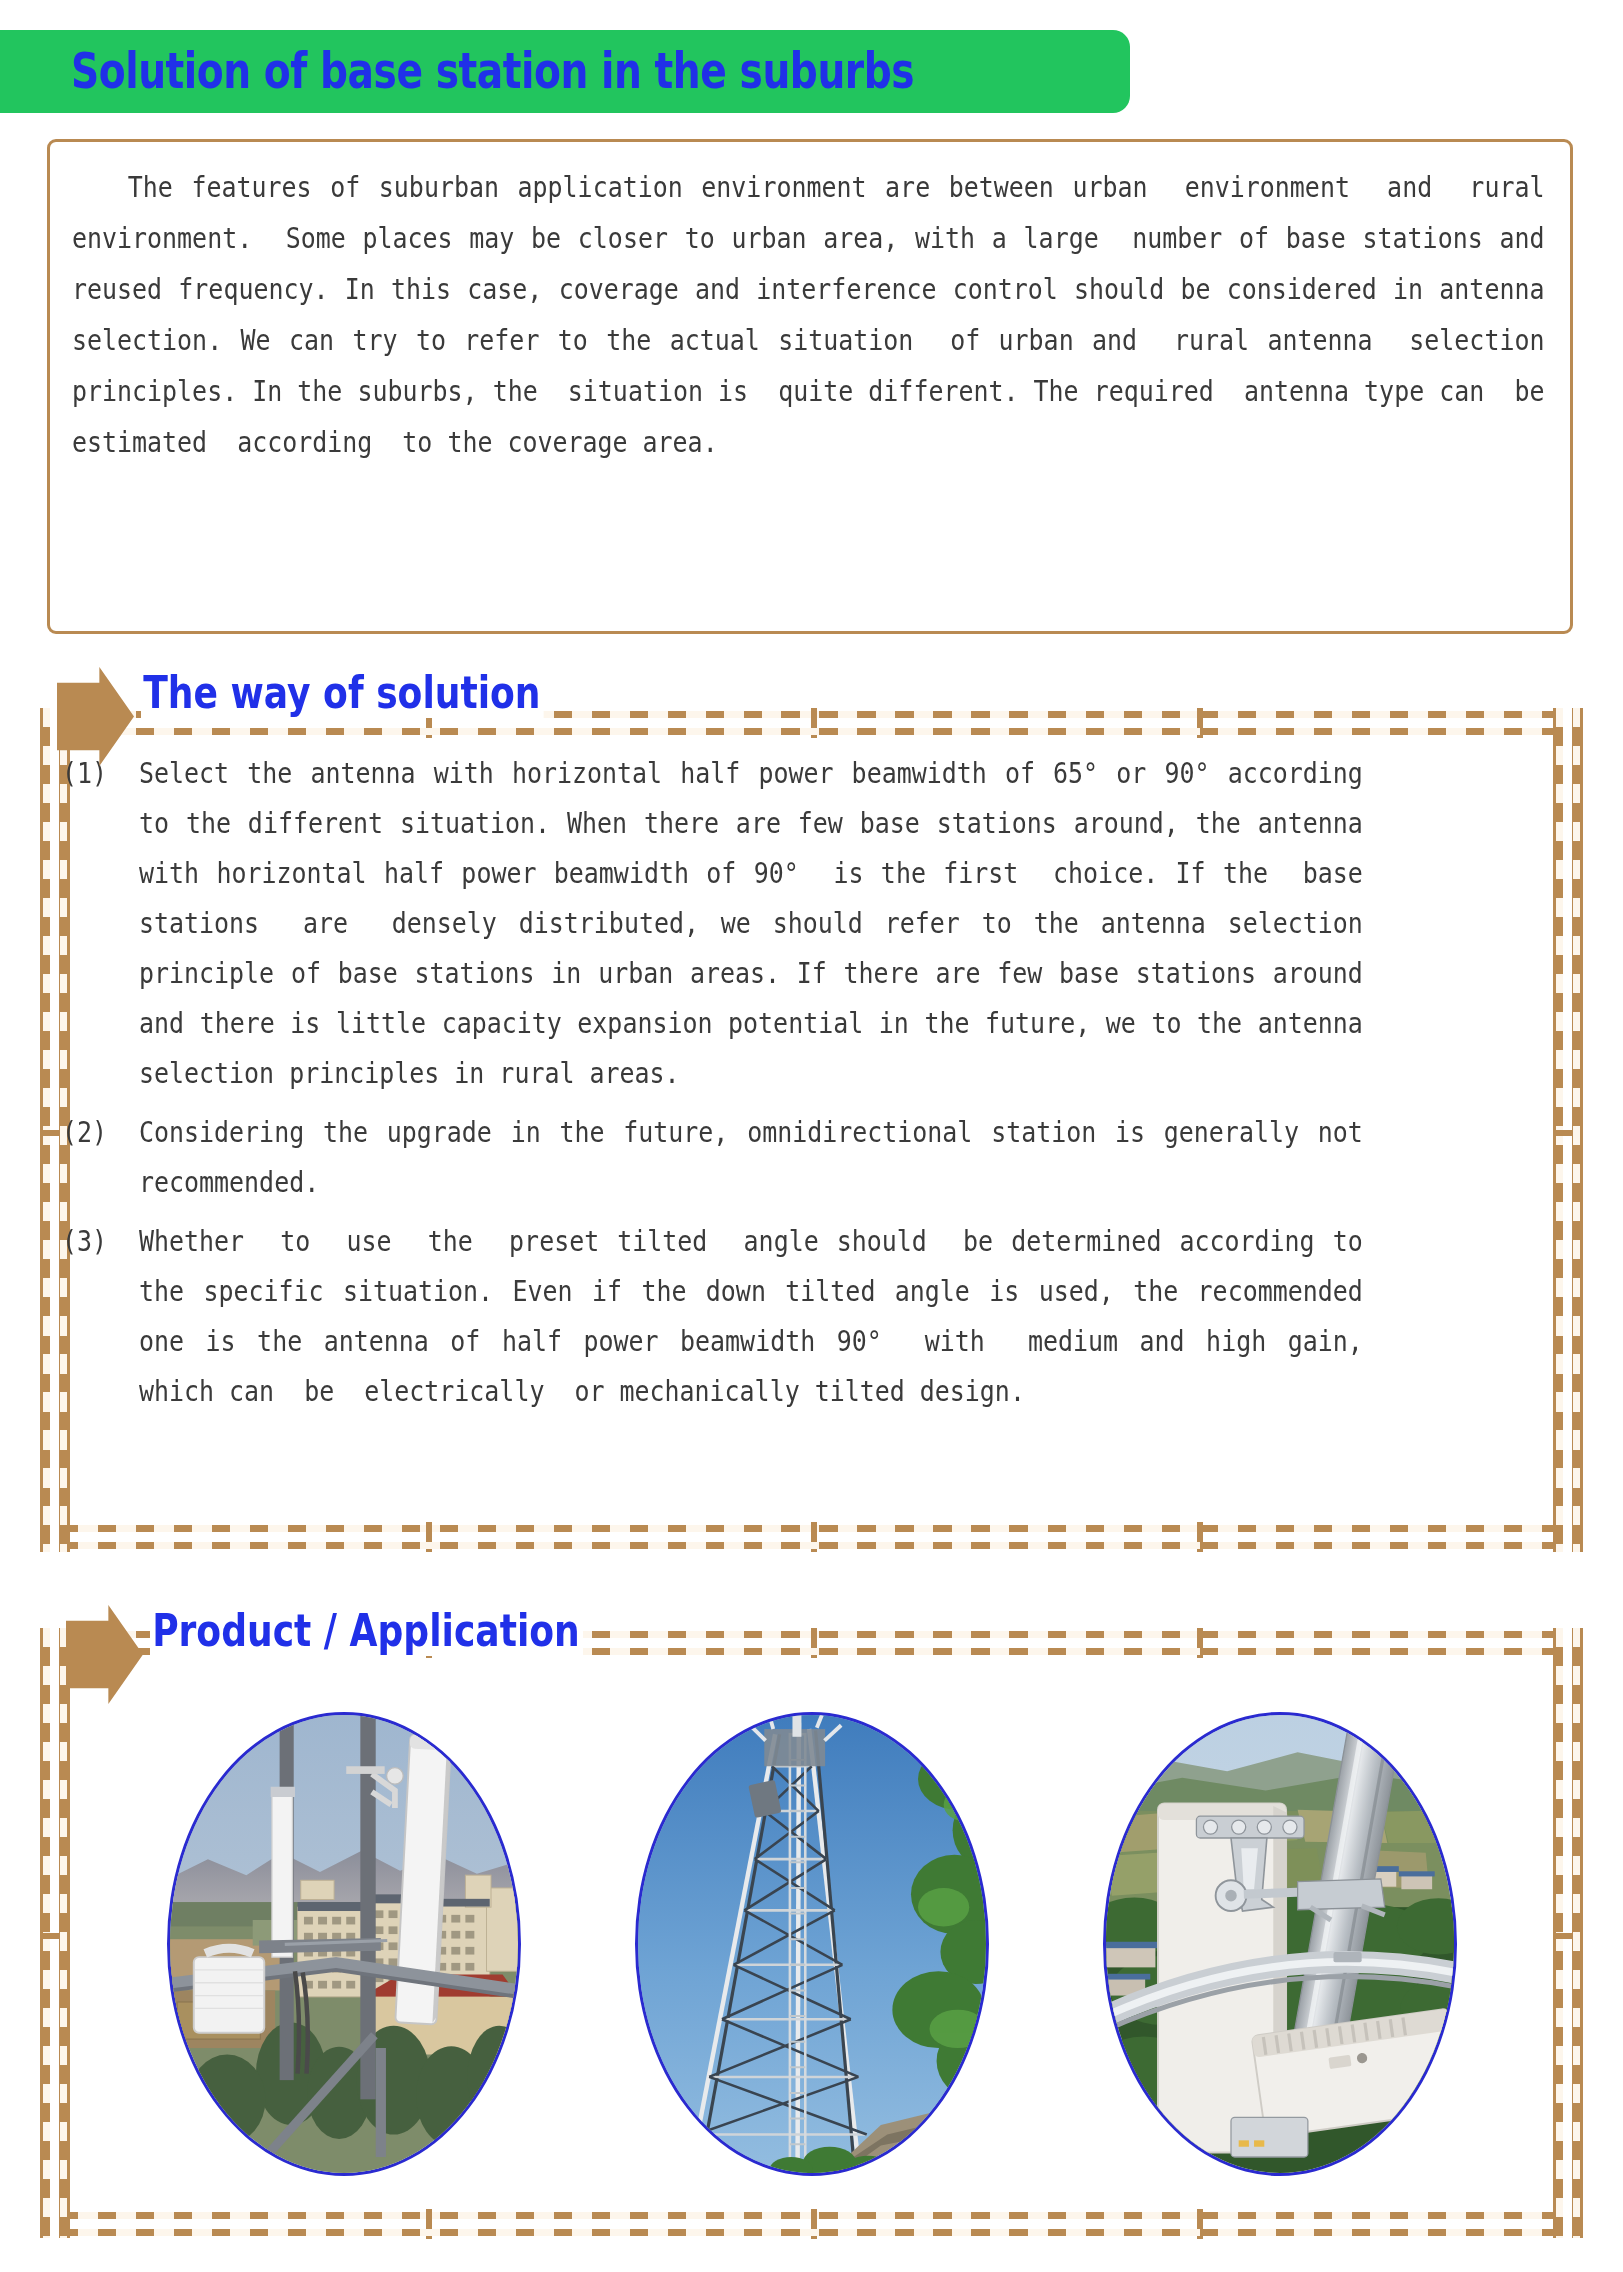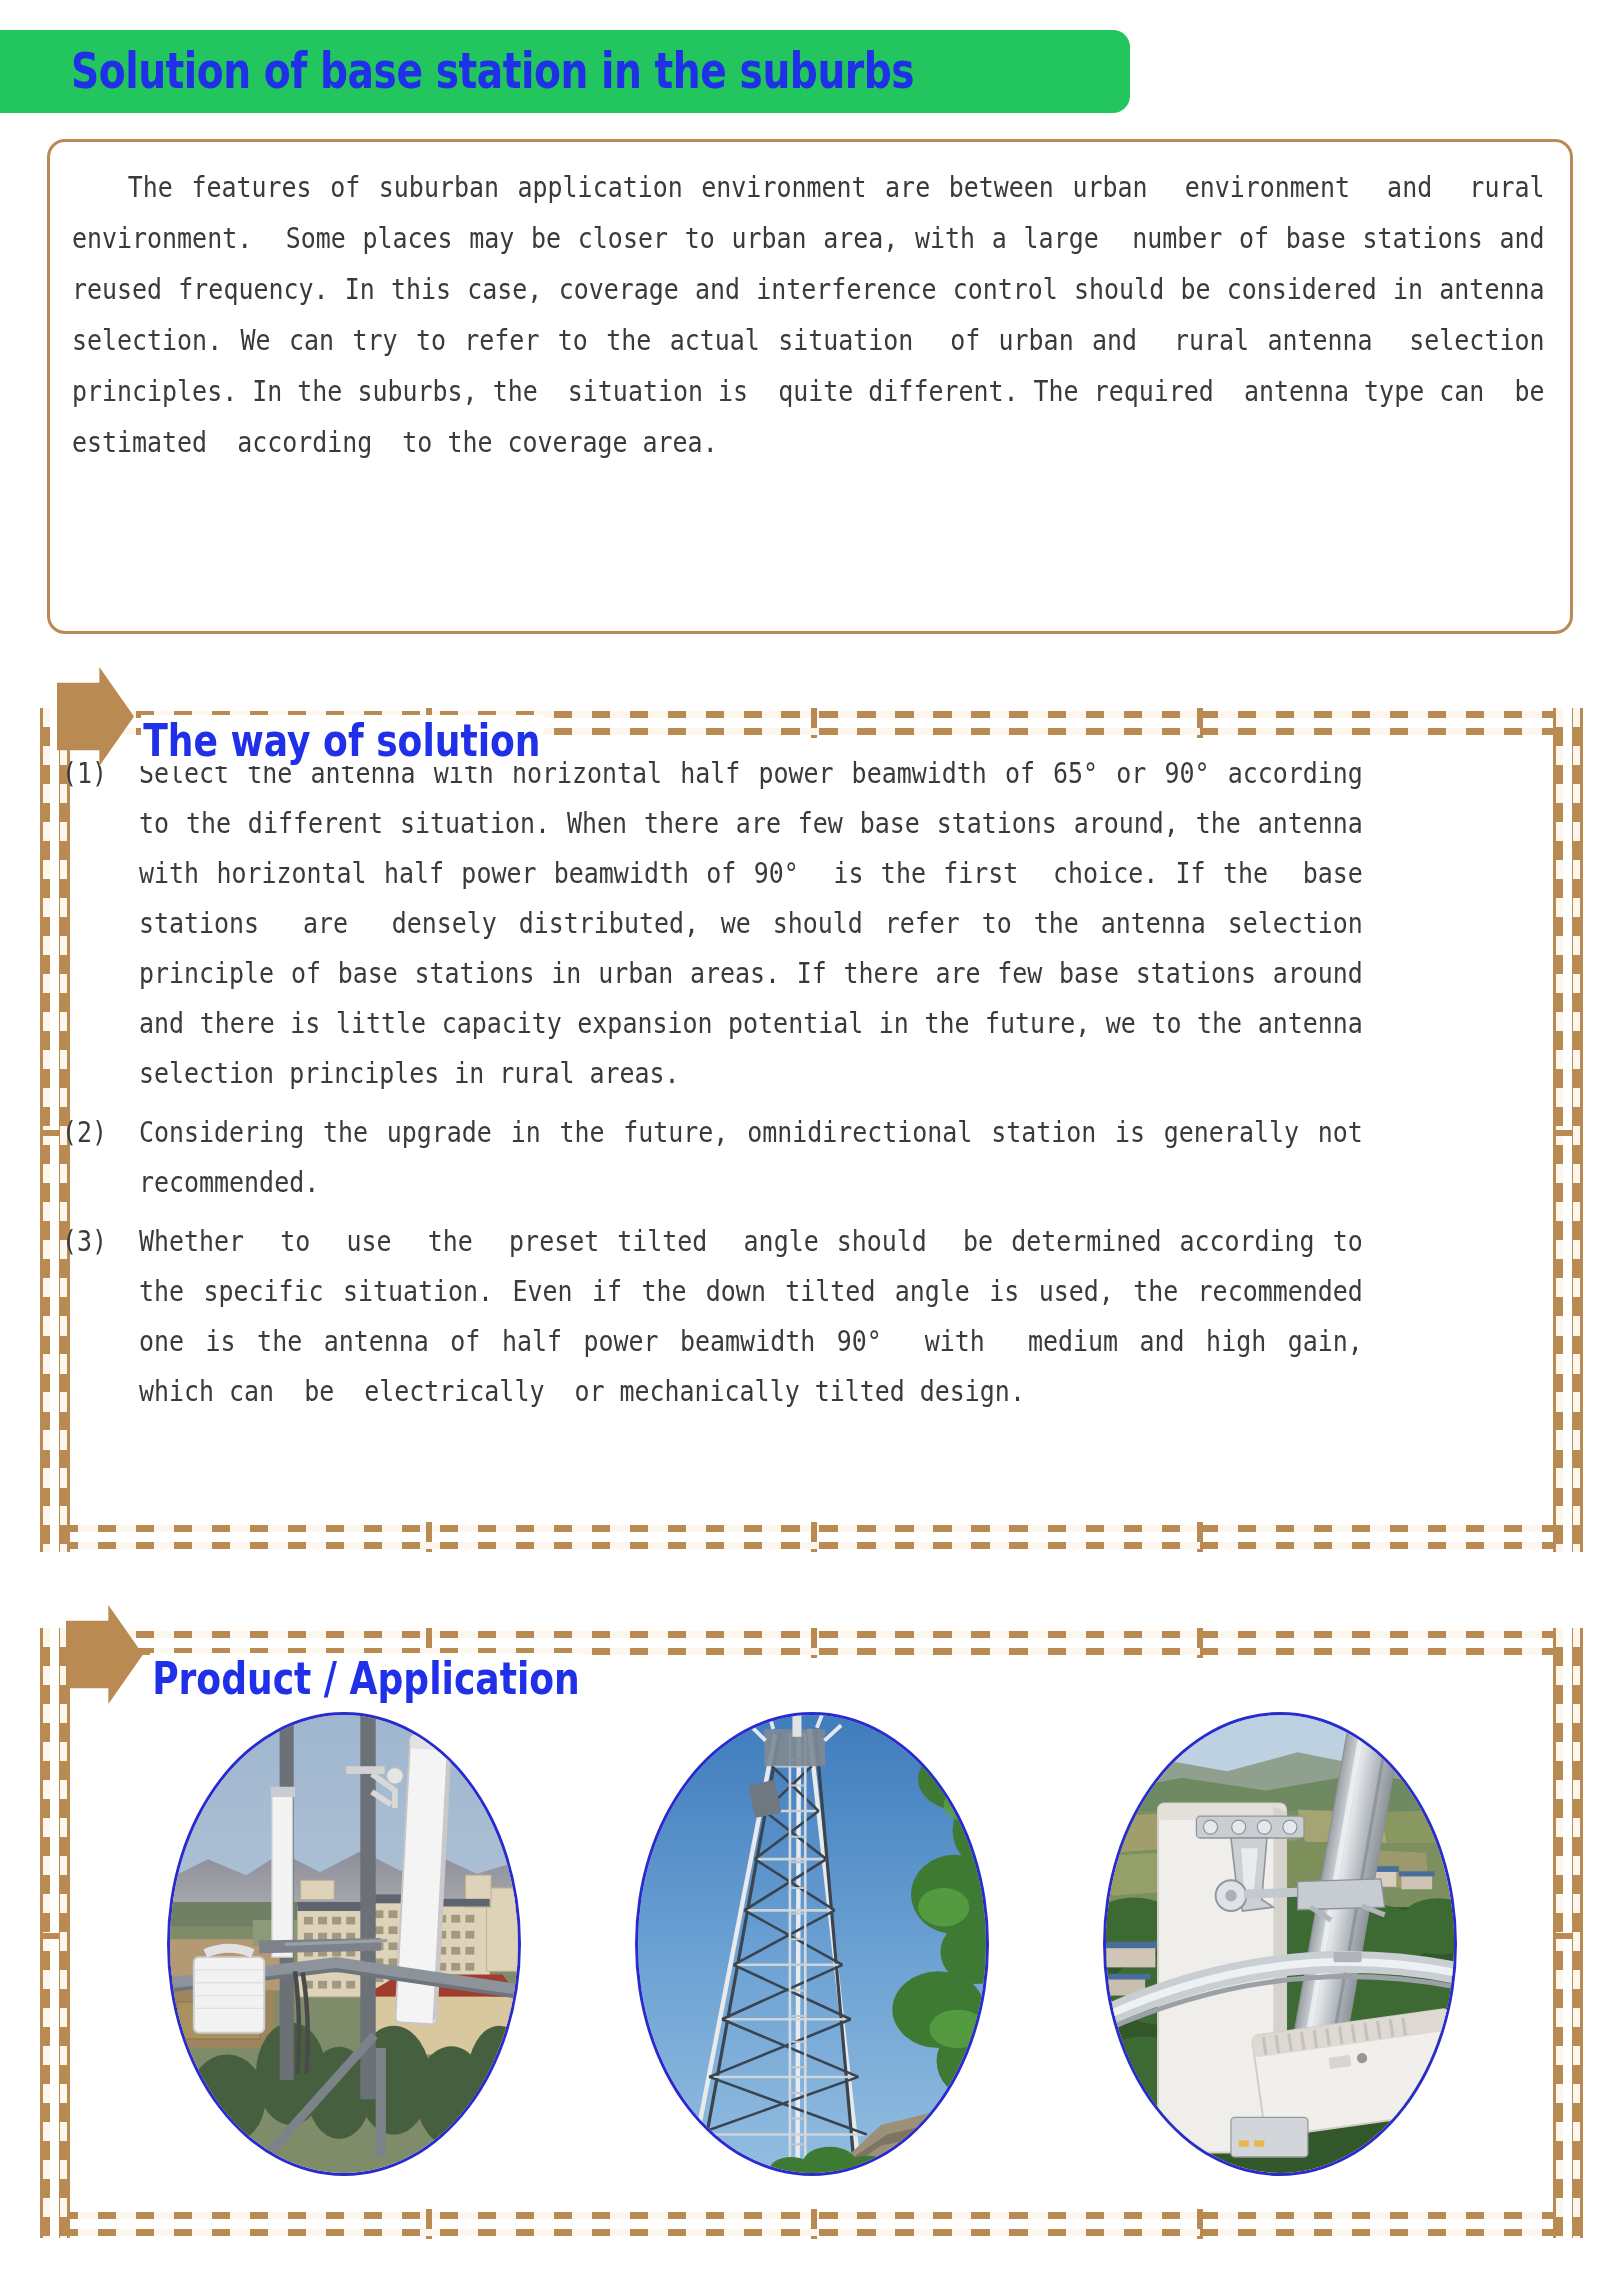--- a/index.html
+++ b/index.html
@@ -32,40 +32,40 @@
     transform-origin:left center;
     white-space:nowrap;
   }
 
   
   .intro-box{
     position:absolute;
     left:47px; top:139px;
     width:1526px; height:495px;
     border:3.2px solid #b98a52;
-    border-radius:18px;
+    border-radius:9px;
     box-sizing:border-box;
     padding:19.5px 22px 13px 22px;
   }
   .intro-text{
     font-family:"DejaVu Sans Mono", monospace;
     font-size:29px;
     line-height:51px;
     color:#3a3a3a;
     text-align:justify;
     transform:scaleX(0.86);
     transform-origin:left top;
     width:116%;
     white-space:pre-wrap;
   }
 
   
   .sect-head{
     position:absolute;
-    display:flex;align-items:flex-end;
+    display:flex;align-items:flex-start;
     z-index:6;
   }
   .arrow{
     width:77px;height:99px;
     background:#b98a52;
     flex:0 0 auto;
     clip-path:polygon(0 16%, 55% 16%, 55% 0, 100% 50%, 55% 100%, 55% 84%, 0 84%);
   }
   .sect-title{
     color:#2030e8;

